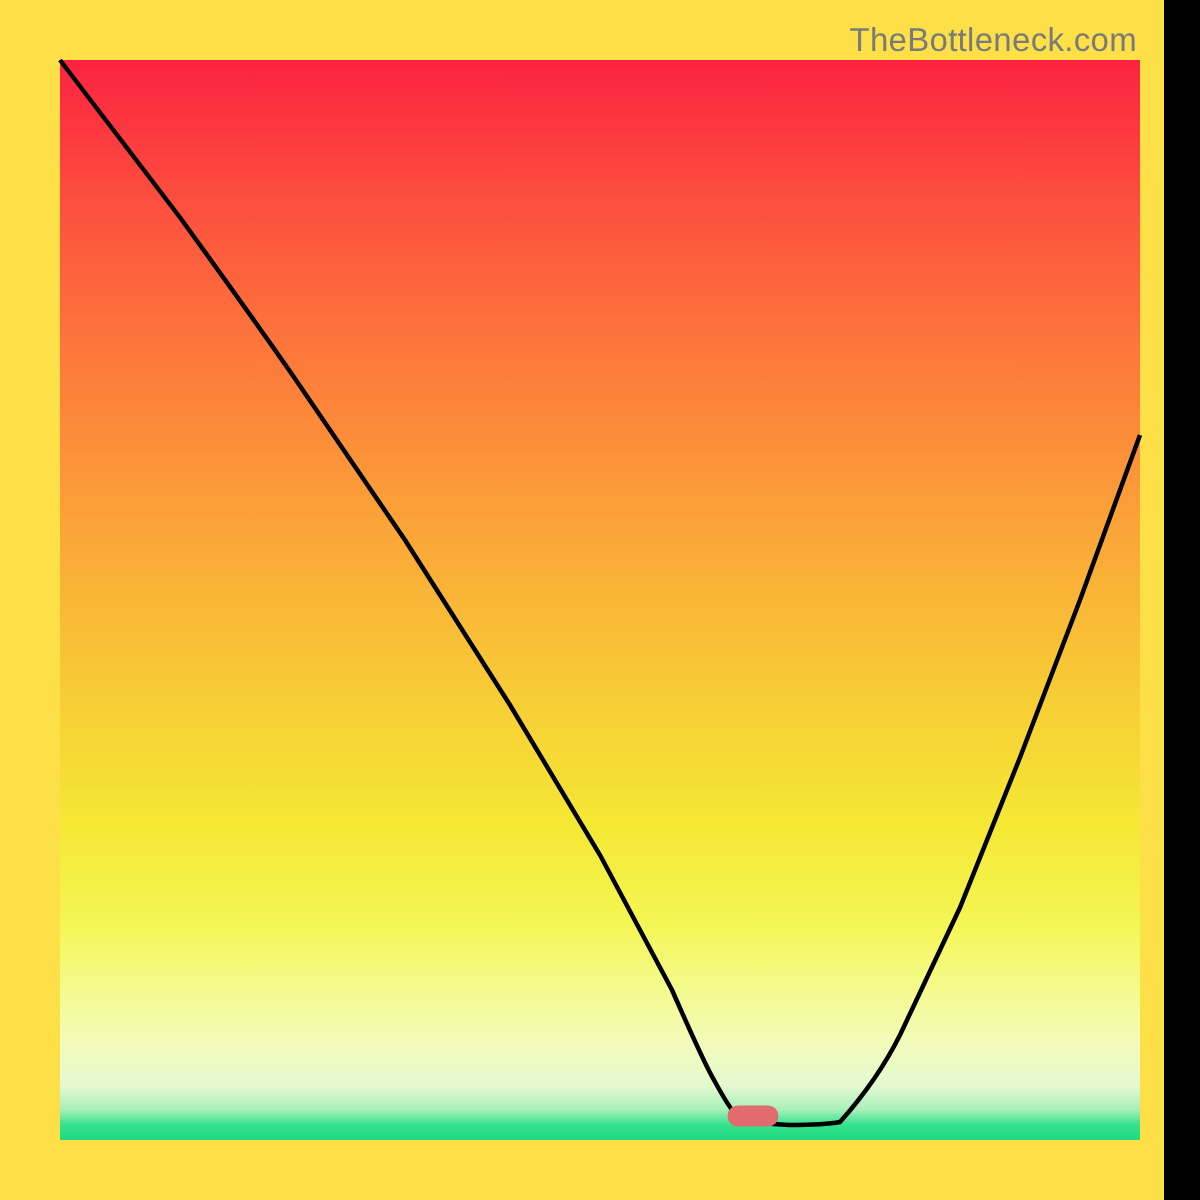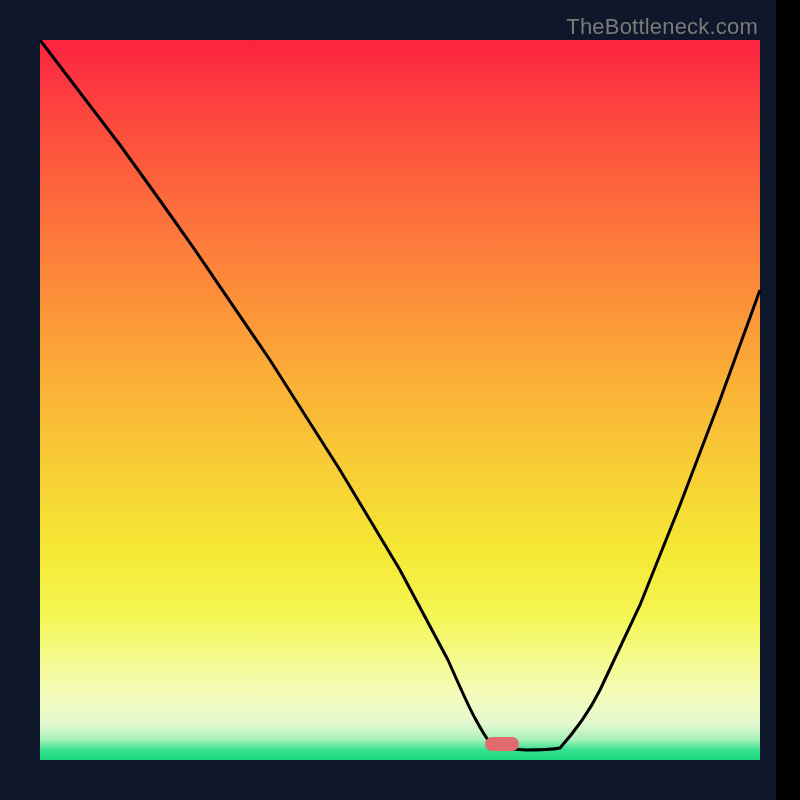--- a/index.html
+++ b/index.html
@@ -1,16 +1,16 @@
 <!DOCTYPE html>
 <html><head>
 <meta charset="utf-8">
 <style>
   html, body { margin:0; padding:0; width:800px; height:800px; background:#000; }
-  .frame { position:absolute; left:0; top:0; width:776px; height:800px; background:#0f172a; }
+  .frame { position:absolute; left:0; top:0; width:776px; height:800px; background:#fde047; }
   .plot { position:absolute; left:40px; top:40px; width:720px; height:720px;
           background:linear-gradient(to bottom,
             #fc2341 0%,
             #fd4b3e 12%,
             #fd6f3c 24%,
             #fc9039 36%,
             #fab137 48%,
             #f7cf35 60%,
             #f5e834 71%,
             #f4f654 80%,

